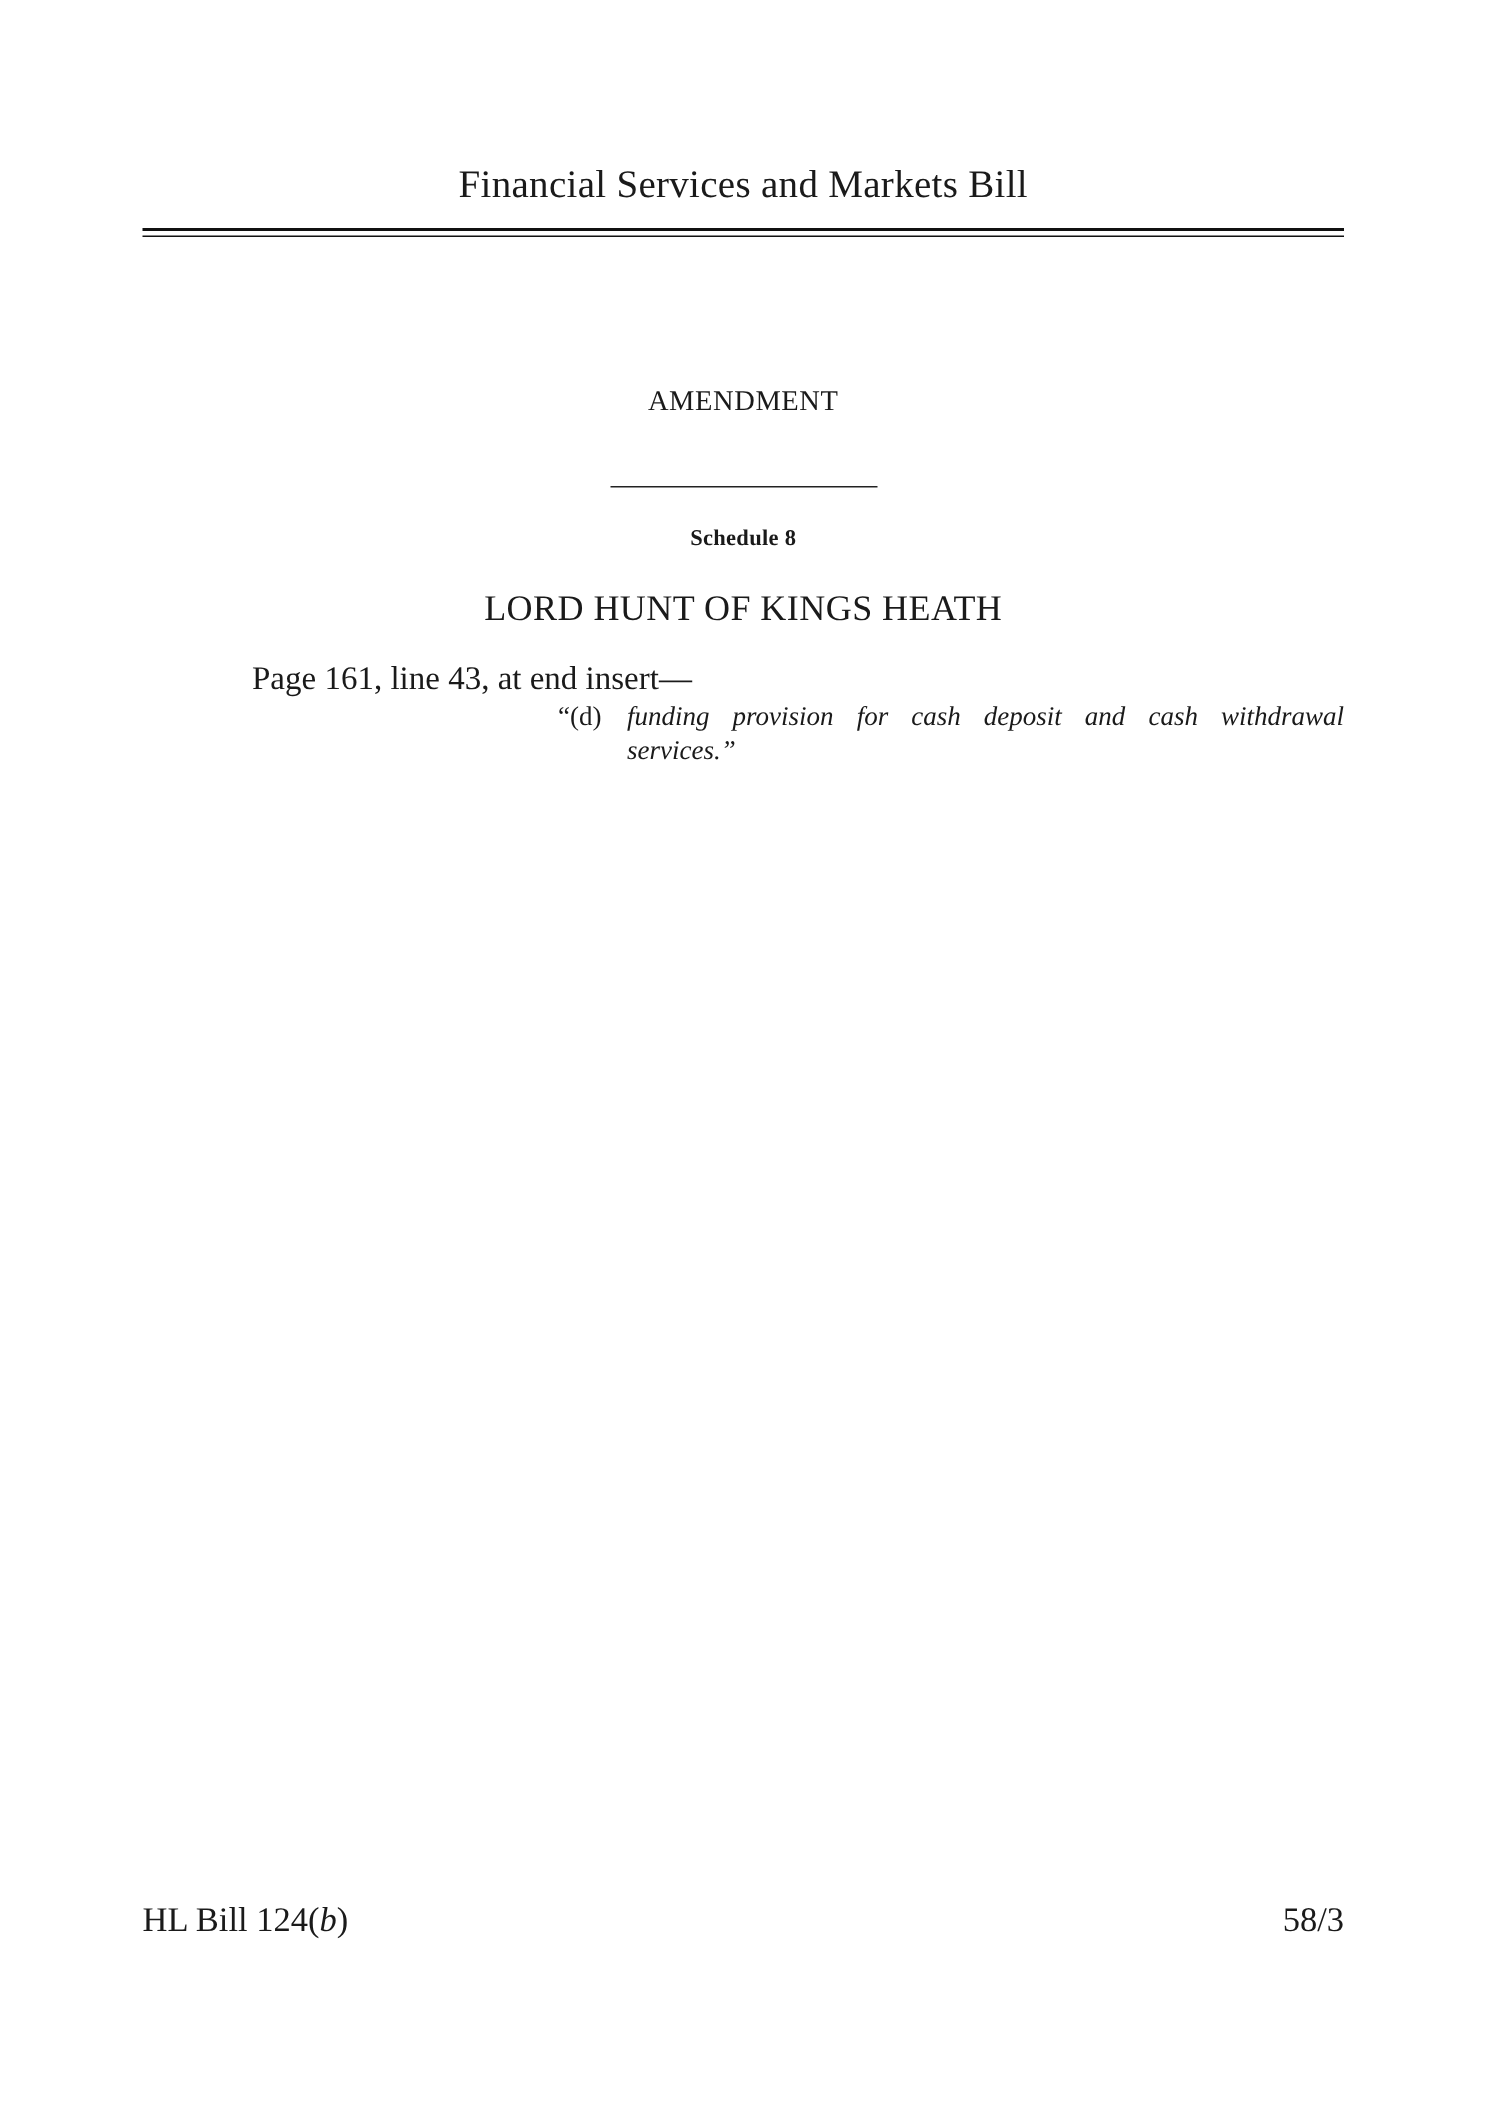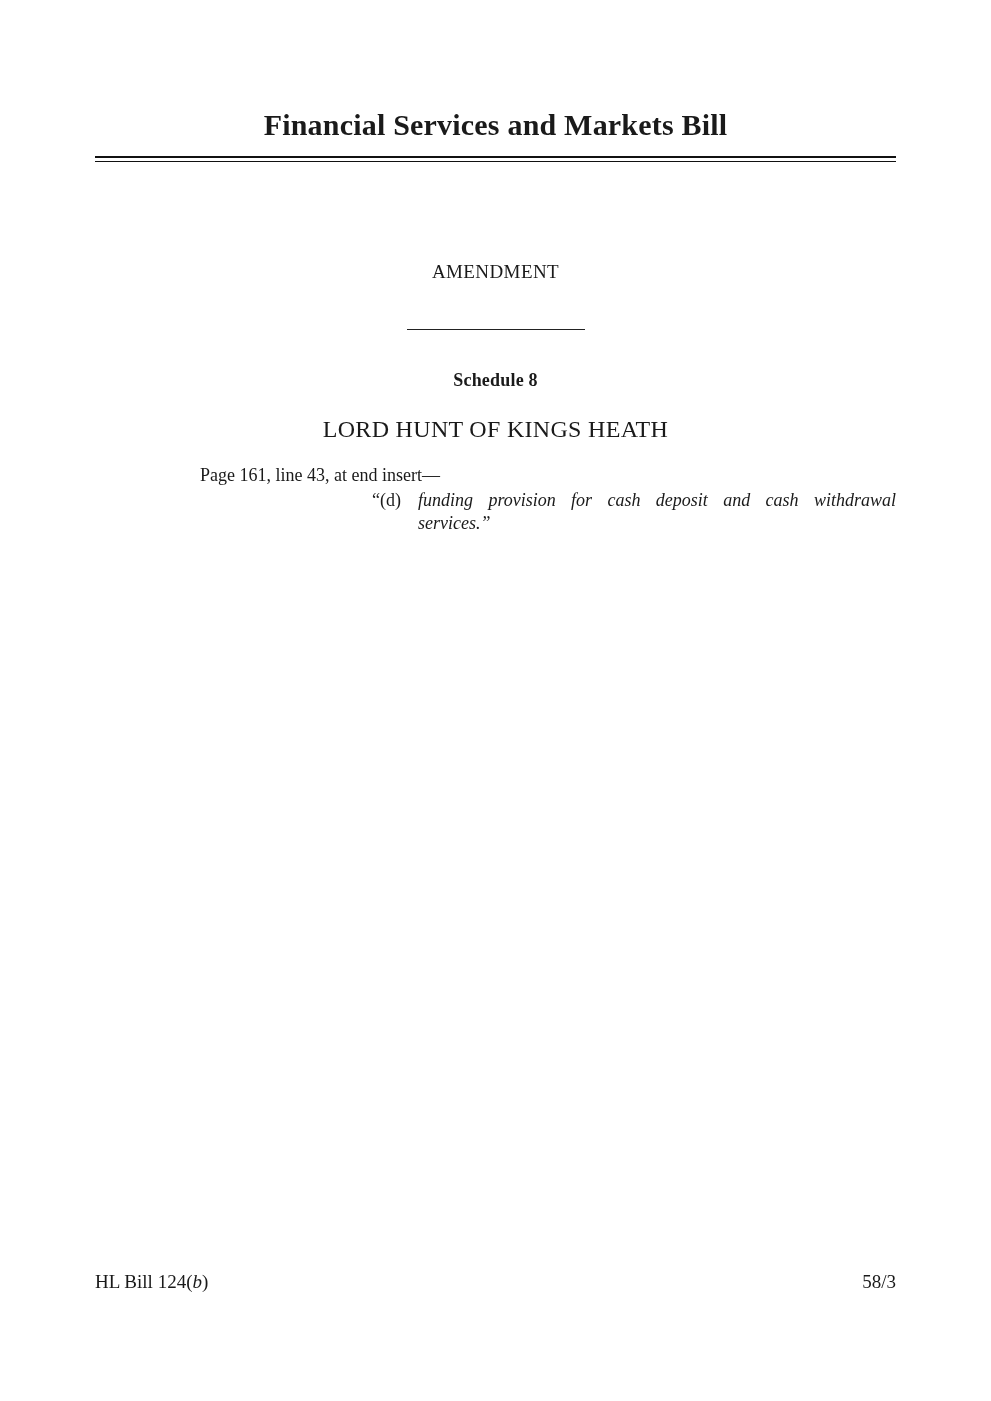--- a/index.html
+++ b/index.html
@@ -20,22 +20,22 @@
     left: 0; top: 0;
     width: 991px;
     height: 1401px;
     box-sizing: border-box;
     padding: 0 95px;
   }
 
   
   .doc-title {
     text-align: center;
-    font-size: 30px;
-    font-weight: bold;
+    font-size: 26px;
+    font-weight: normal;
     letter-spacing: 0.2px;
     margin: 0;
     padding-top: 108px;
     font-family: "Liberation Serif", serif;
   }
   .title-rule {
     margin-top: 14px;
     border: 0;
     border-top: 2.2px solid #111;
     border-bottom: 0.9px solid #111;
@@ -60,39 +60,39 @@
   .short-rule {
     display: inline-block;
     width: 178px;
     border-top: 1.1px solid #222;
     height: 0;
     vertical-align: middle;
   }
 
   .schedule-head {
     text-align: center;
-    font-size: 18px;
+    font-size: 15px;
     font-weight: bold;
-    margin-top: 33px;
+    margin-top: 18px;
     letter-spacing: 0.2px;
   }
   .member-name {
     text-align: center;
     font-size: 24px;
     margin-top: 25px;
     letter-spacing: 0.3px;
   }
 
   
   .amendment {
     margin-top: 20px;
   }
   .amend-lead {
-    font-size: 18px;
-    margin-left: 105px;
+    font-size: 22px;
+    margin-left: 73px;
     line-height: 24px;
   }
   .amend-inset {
     margin-top: 2px;
     margin-left: 277px;
     margin-right: 0;
     font-size: 18px;
     line-height: 23px;
     text-align: justify;
     position: relative;
@@ -117,21 +117,21 @@
   .amend-inset .txt .l2 {
     display: block;
   }
 
   
   .footer {
     position: absolute;
     left: 95px;
     right: 95px;
     bottom: 108px;
-    font-size: 19px;
+    font-size: 23px;
     display: flex;
     justify-content: space-between;
     align-items: center;
   }
   .footer .ital { font-style: italic; }
 </style>
 </head>
 <body>
 
 <div class="page">

